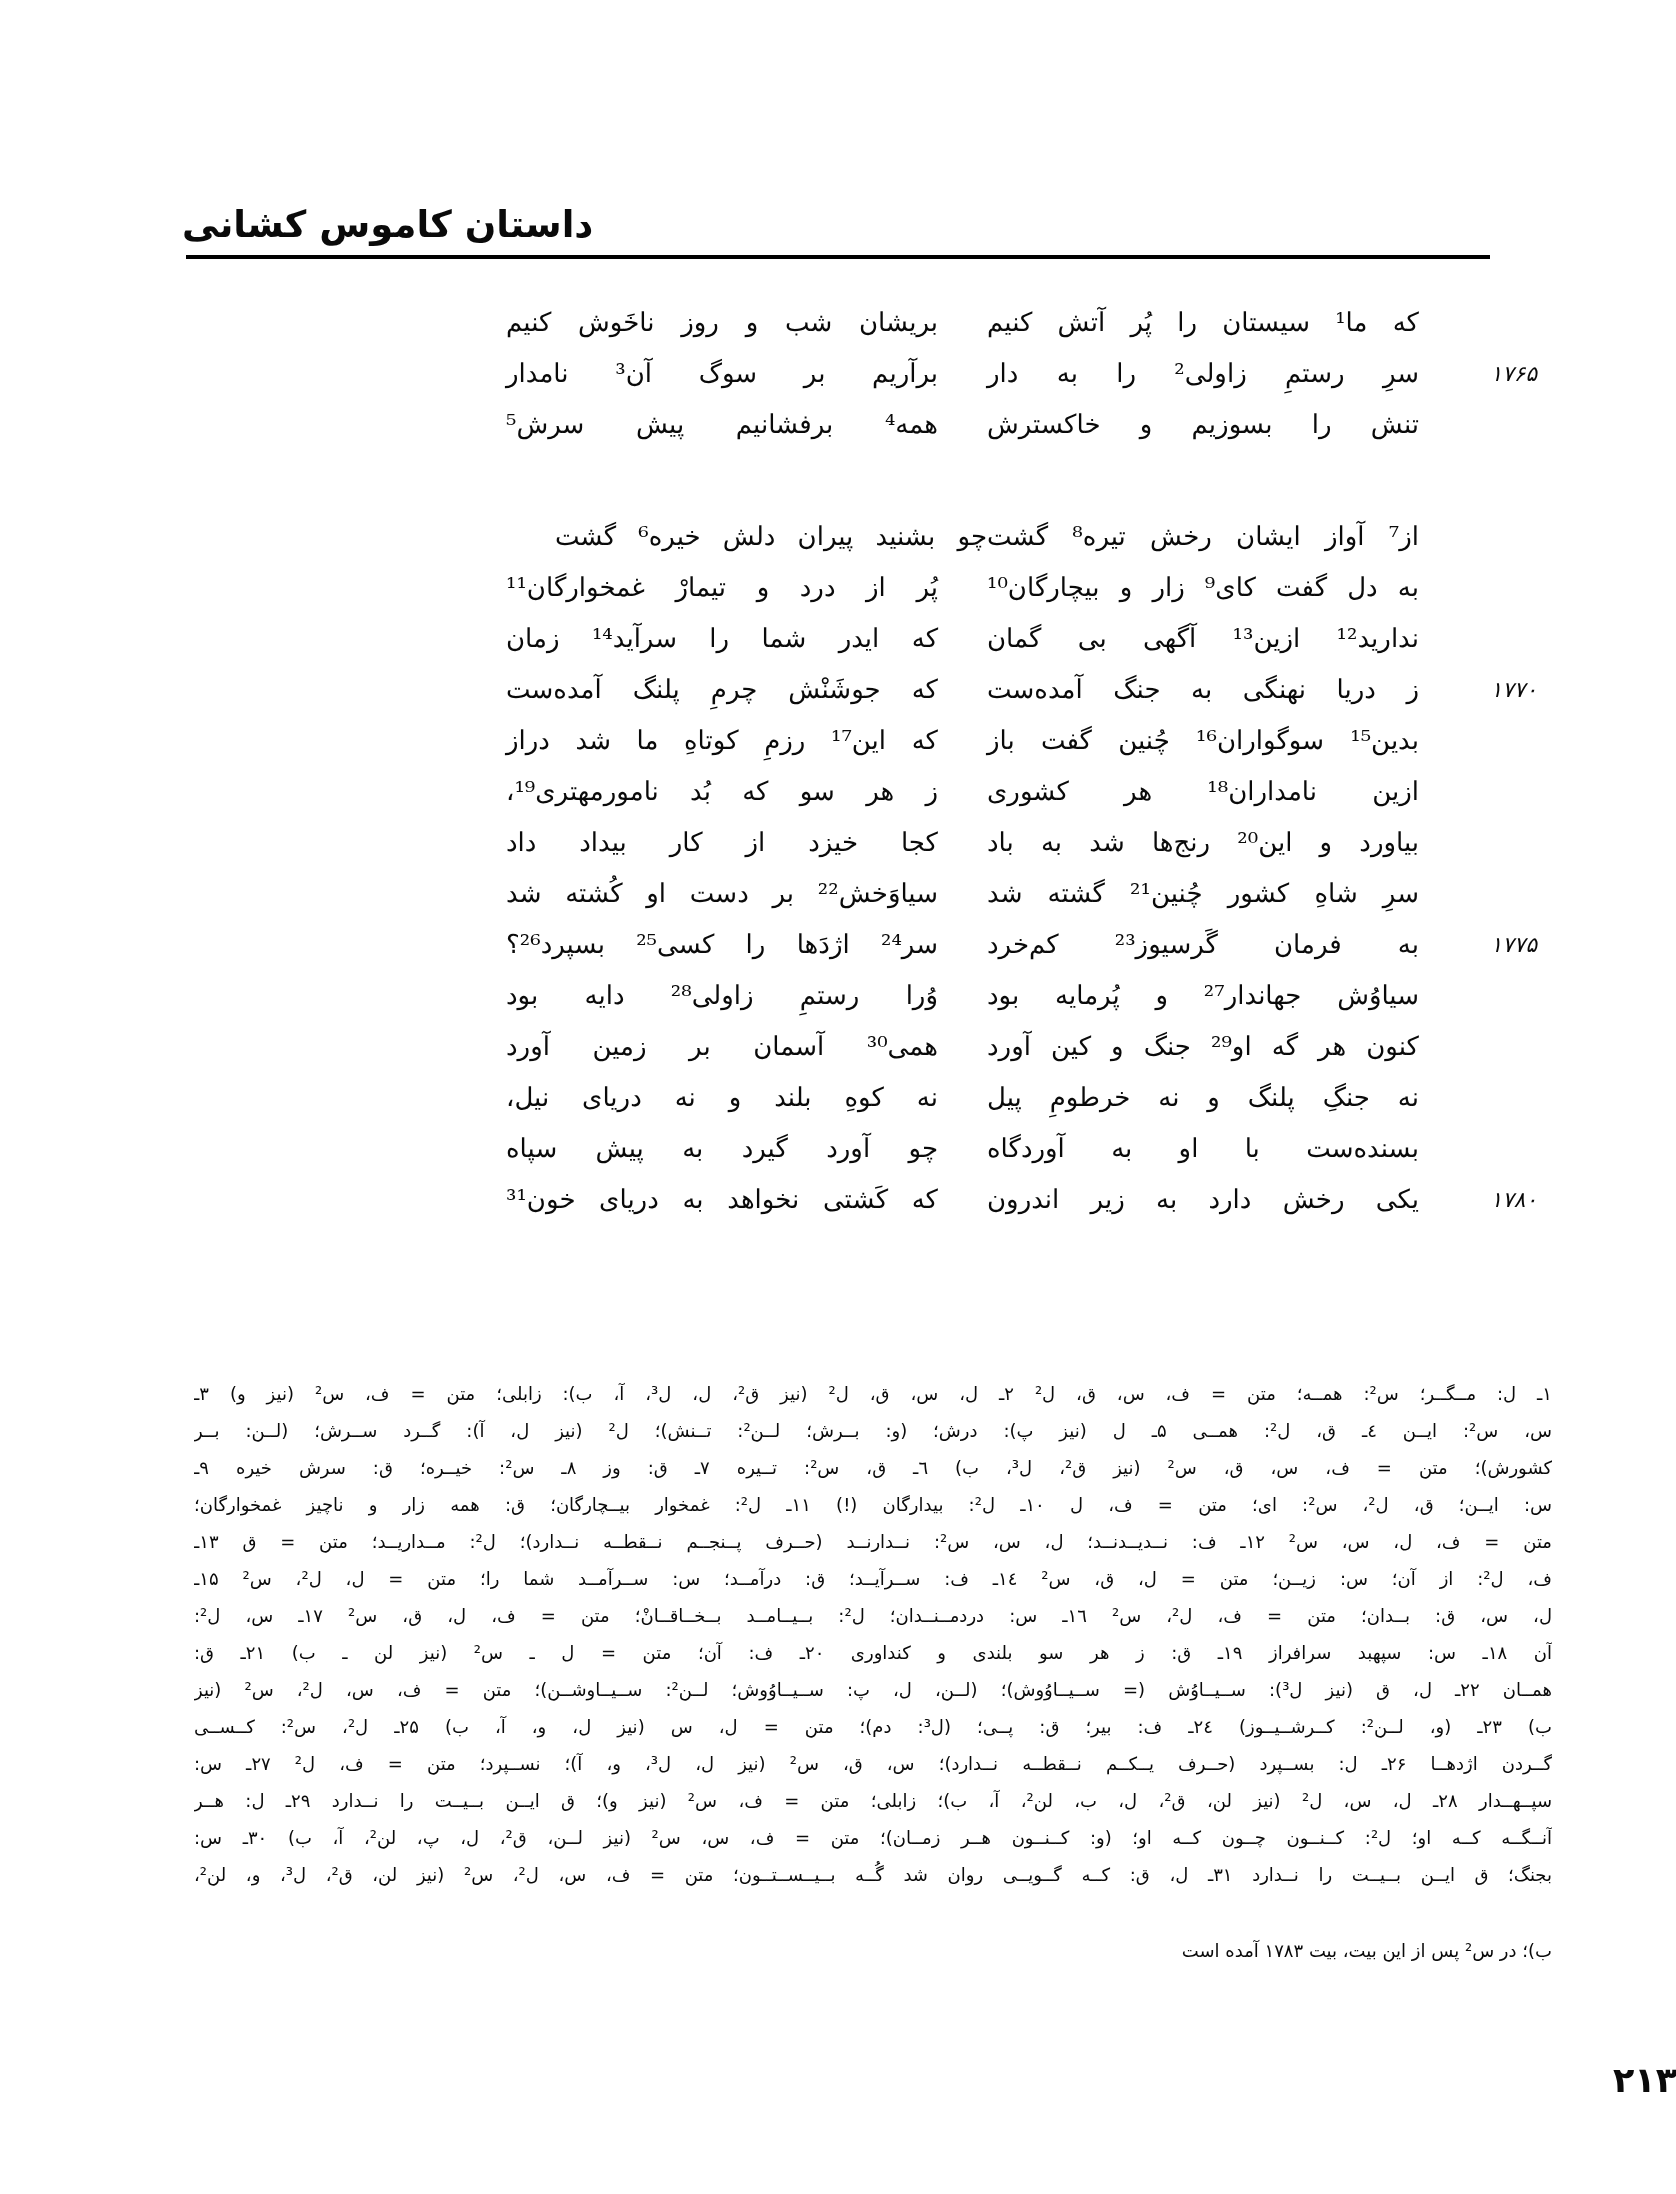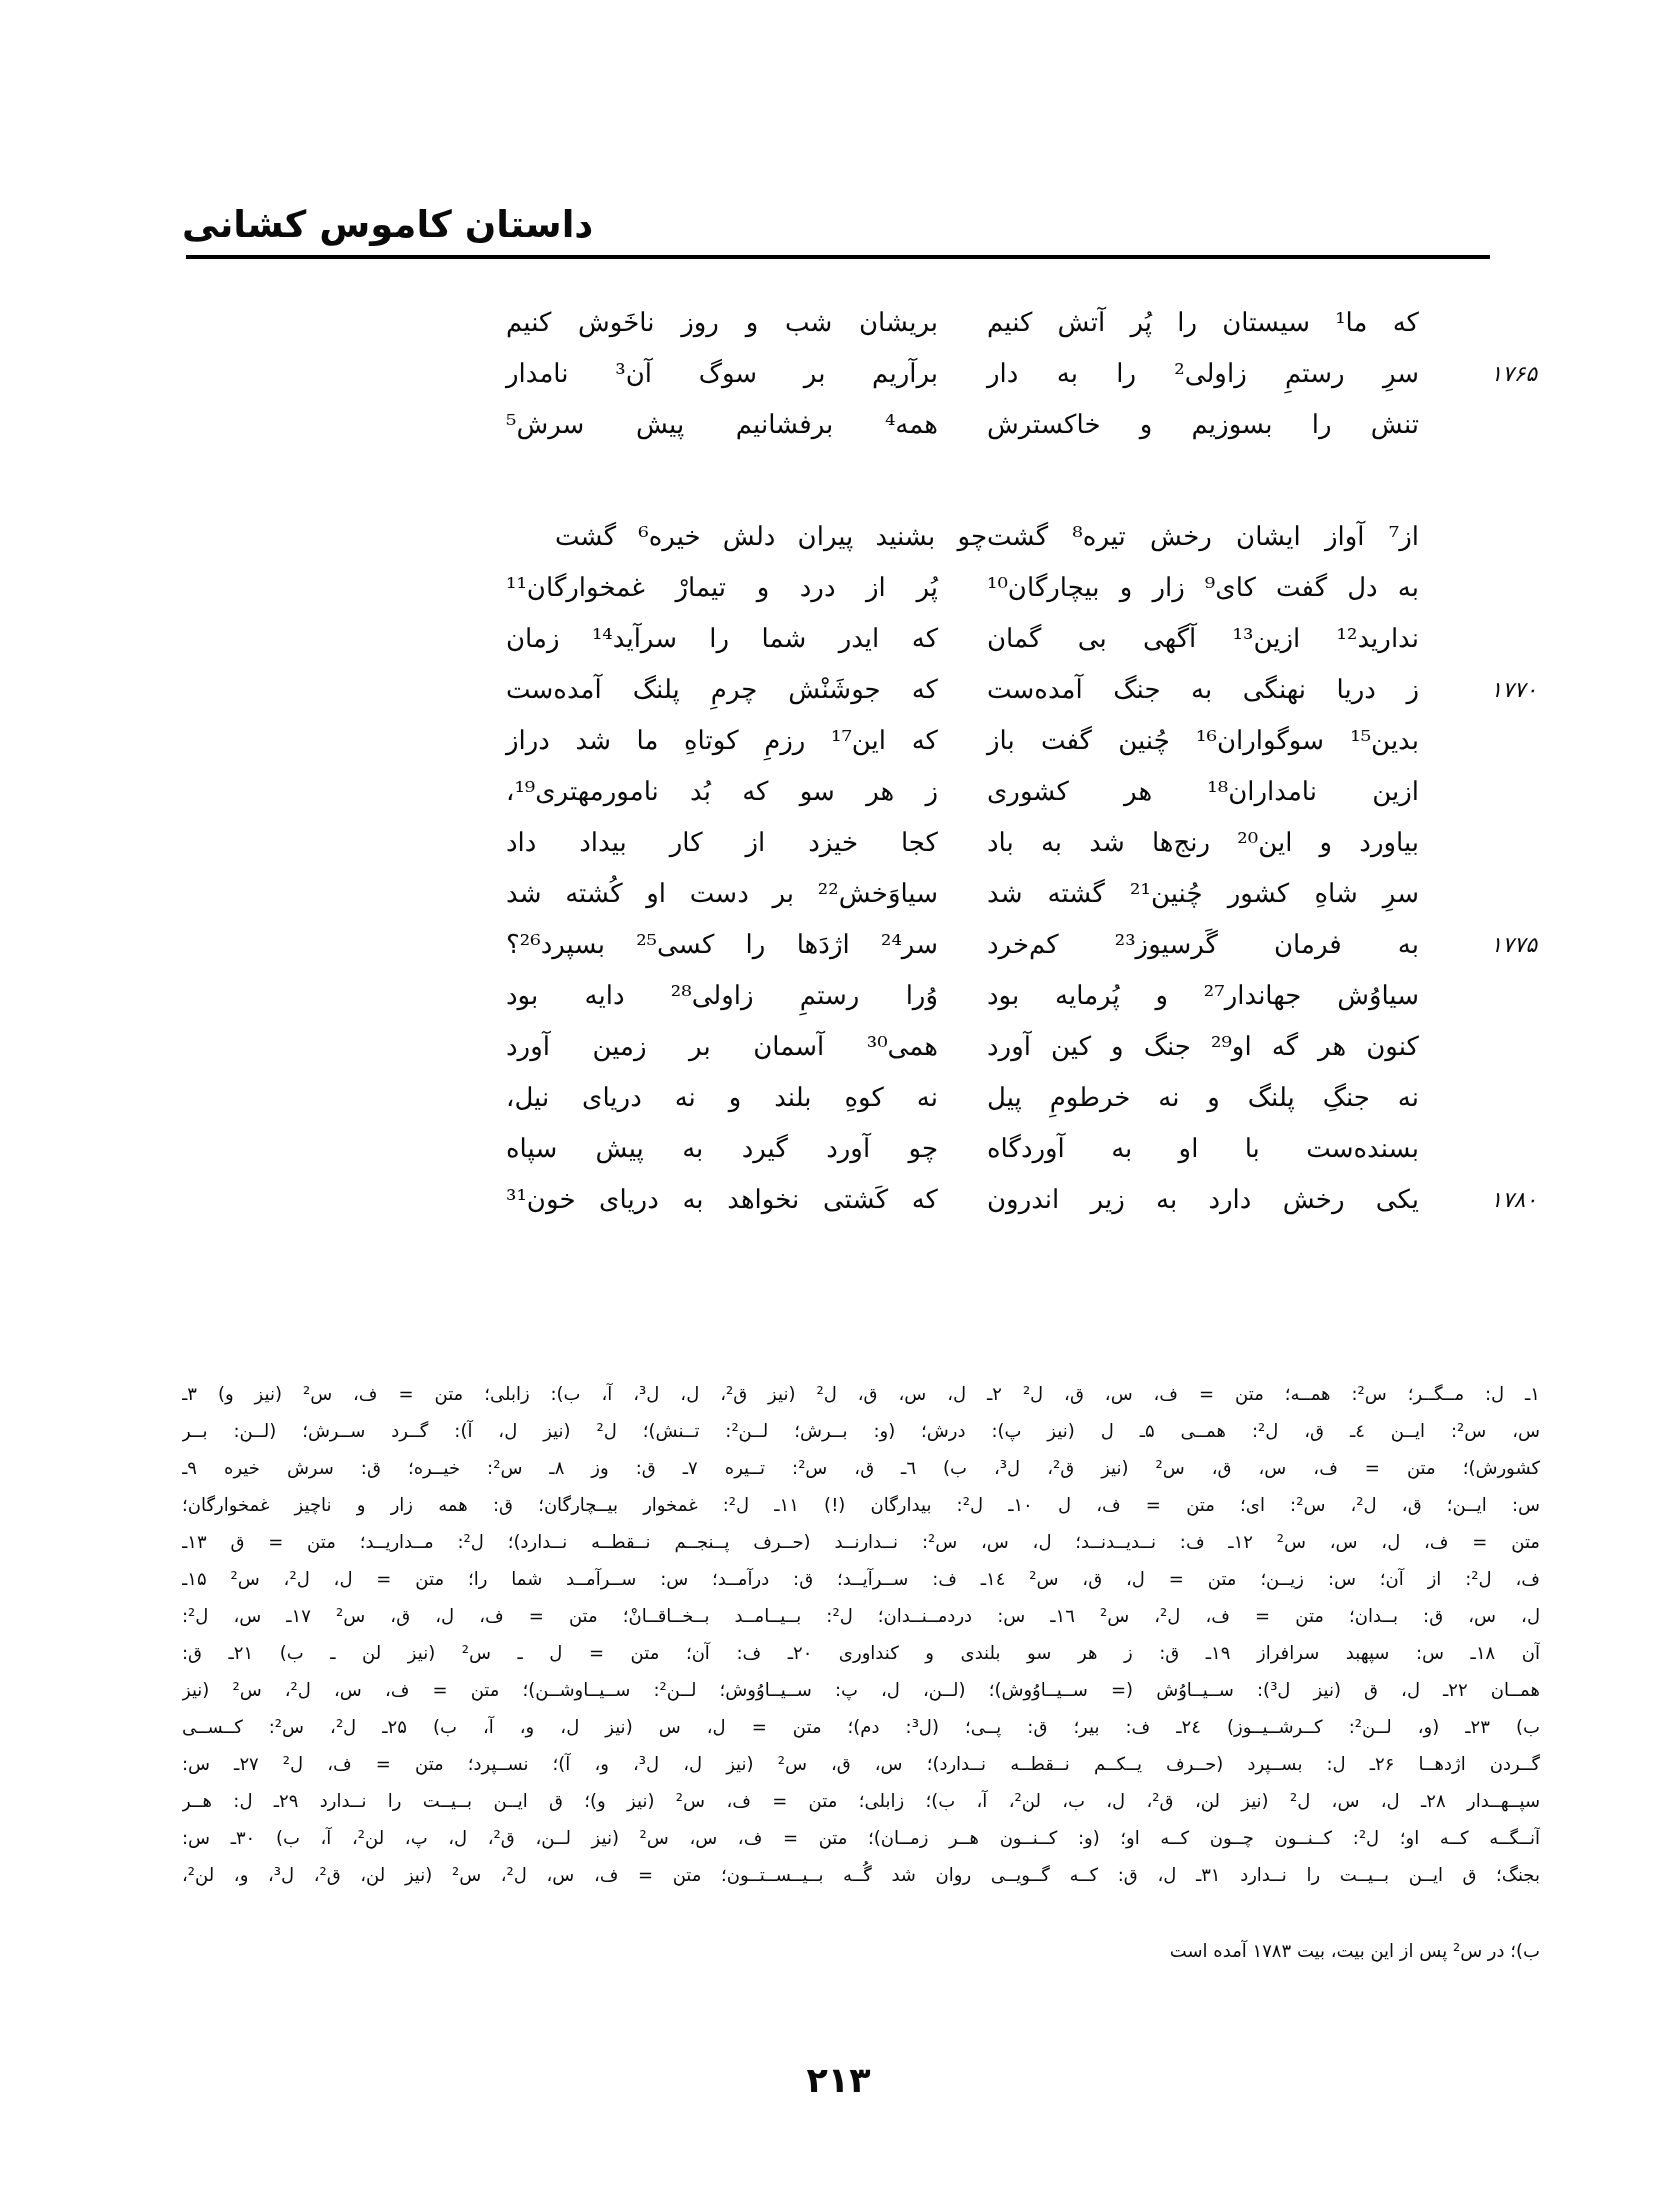--- a/index.html
+++ b/index.html
@@ -65,41 +65,40 @@
     .line-number {
       position: absolute;
       right: -118px;
       width: 81px;
       font-size: 21.6px;
       font-family: "DejaVu Sans", sans-serif;
       font-style: italic;
     }
     .footnotes {
       position: absolute;
-      left: 182px;
+      left: 194px;
       top: 1375px;
       width: 1358px;
       direction: rtl;
       font-size: 18px;
       line-height: 37px;
       text-align: justify;
       font-family: "DejaVu Sans", sans-serif;
     }
     .fn-line {
       white-space: nowrap;
       overflow: hidden;
       text-align: justify;
       text-align-last: justify;
     }
     .fn-line.last { text-align-last: right; margin-top: 39px; }
     .page-number {
       position: absolute;
       left: 0; right: 0;
       top: 2060px;
-      text-align: center;
       font-size: 35px;
       font-weight: bold;
       font-family: "DejaVu Sans", sans-serif;
       direction: rtl;
     }
   </style>
 </head>
 <body>
 
 <div class="page">

